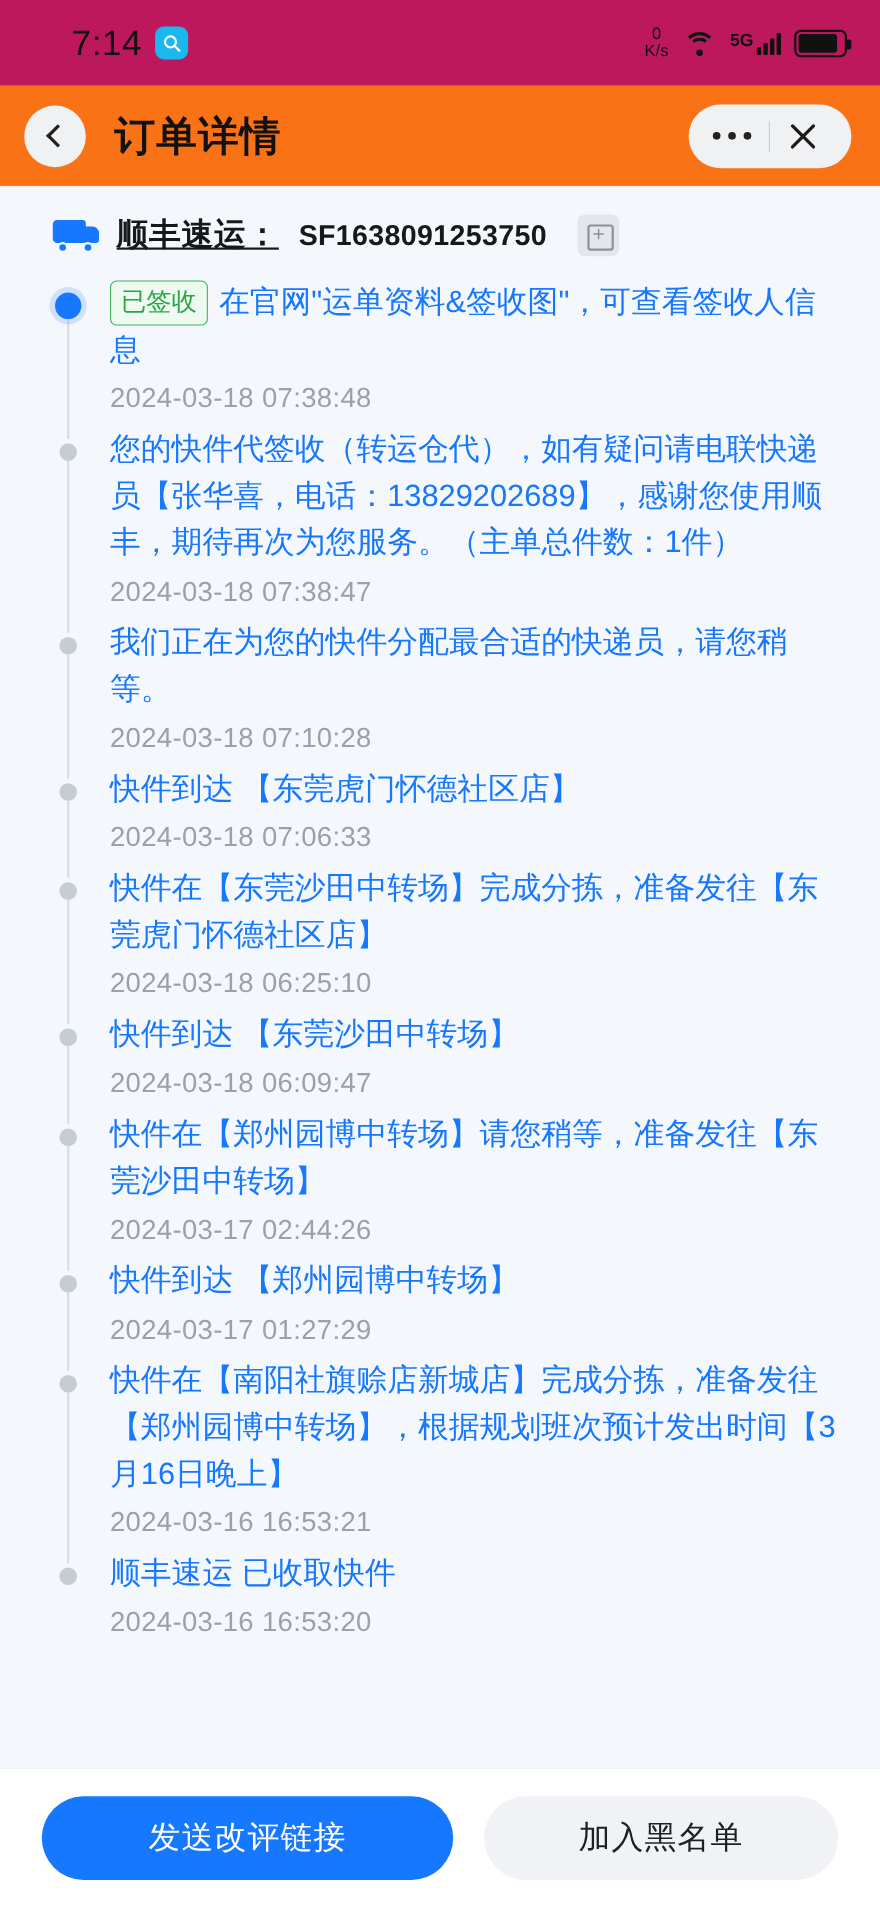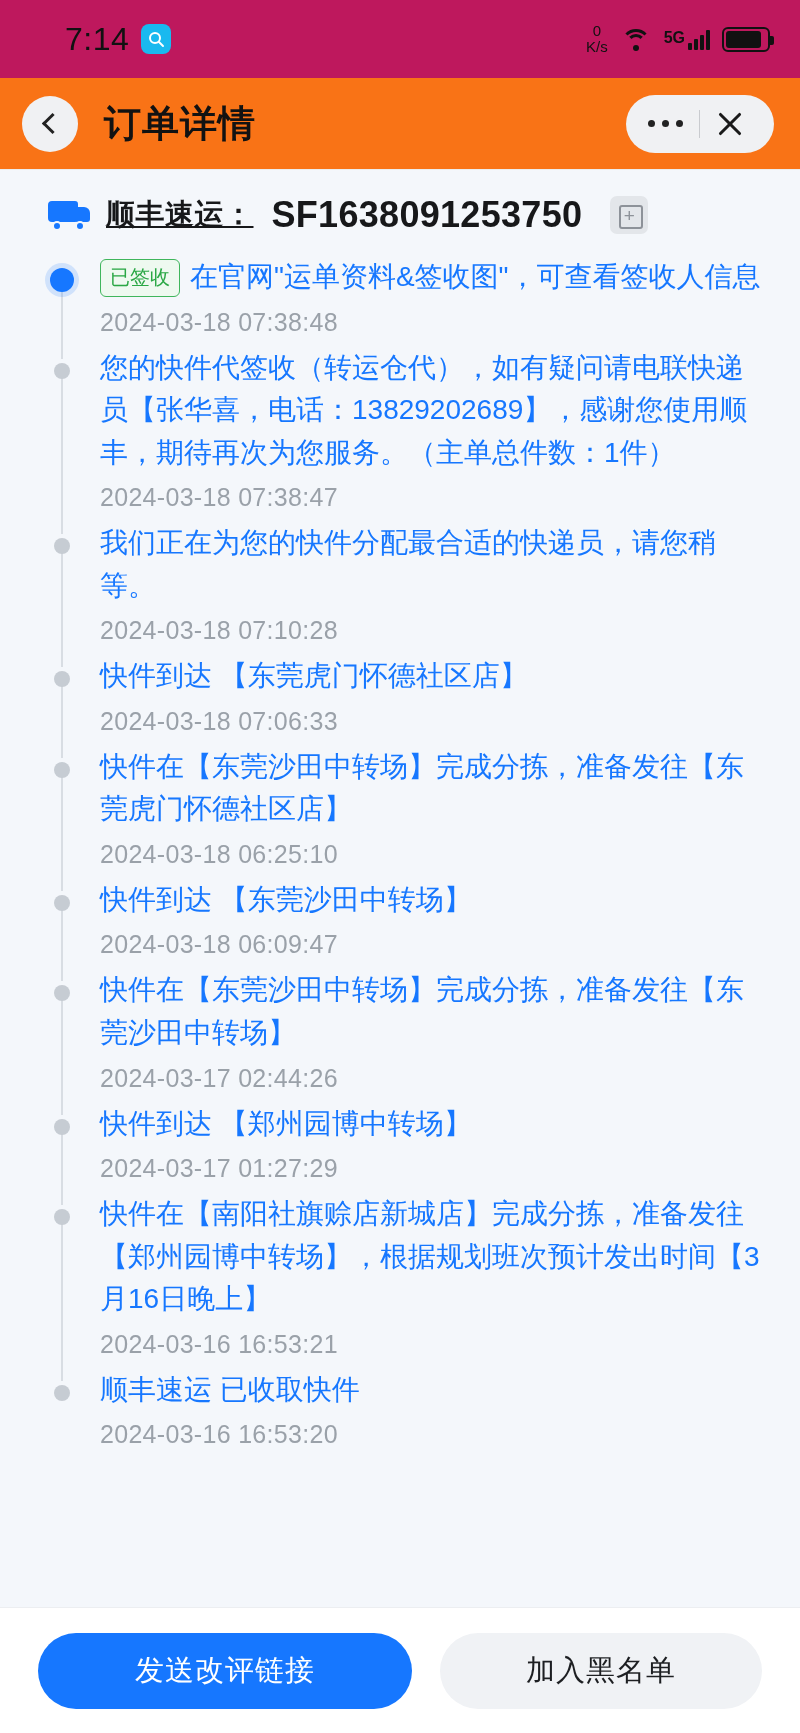--- a/index.html
+++ b/index.html
@@ -197,21 +197,21 @@
   .truck-icon .w1 { left: 4px; }
   .truck-icon .w2 { left: 27px; }
   .carrier-name {
     font-size: 29px;
     color: #17181a;
     font-weight: bold;
     letter-spacing: 0.5px;
     text-decoration: underline;
   }
   .carrier-no {
-    font-size: 36px;
+    font-size: 26px;
     color: #17181a;
     font-weight: bold;
     margin-left: 4px;
     letter-spacing: 0.3px;
   }
   .copy-btn {
     width: 38px; height: 38px;
     background: #e3e6ea;
     border-radius: 7px;
     margin-left: 14px;
@@ -274,21 +274,21 @@
     color: #1677ff;
     word-break: break-all;
   }
   .tl-item.active .tl-text { color: #1677ff; }
   .badge {
     display: inline-block;
     border: 1px solid #3fb65c;
     color: #2aa745;
     background: #eef9f0;
     border-radius: 6px;
-    font-size: 20px;
+    font-size: 23px;
     line-height: 1;
     padding: 7px 9px 9px;
     margin-right: 10px;
     vertical-align: 2px;
   }
   .tl-time {
     font-size: 25px;
     color: #9aa1a9;
     margin-top: 9px;
     letter-spacing: 0.3px;
@@ -448,21 +448,21 @@
         <div class="tl-item">
           <span class="line"></span>
             <span class="dot"></span>
           <div class="tl-text">快件到达 【东莞沙田中转场】</div>
           <div class="tl-time">2024-03-18 06:09:47</div>
         </div>
 
         <div class="tl-item">
           <span class="line"></span>
             <span class="dot"></span>
-          <div class="tl-text">快件在【东莞沙田中转场】完成分拣，准备发往【东莞沙田中转场】</div>
+          <div class="tl-text">快件在【郑州园博中转场】请您稍等，准备发往【东莞沙田中转场】</div>
           <div class="tl-time">2024-03-17 02:44:26</div>
         </div>
 
         <div class="tl-item">
           <span class="line"></span>
             <span class="dot"></span>
           <div class="tl-text">快件到达 【郑州园博中转场】</div>
           <div class="tl-time">2024-03-17 01:27:29</div>
         </div>
 

